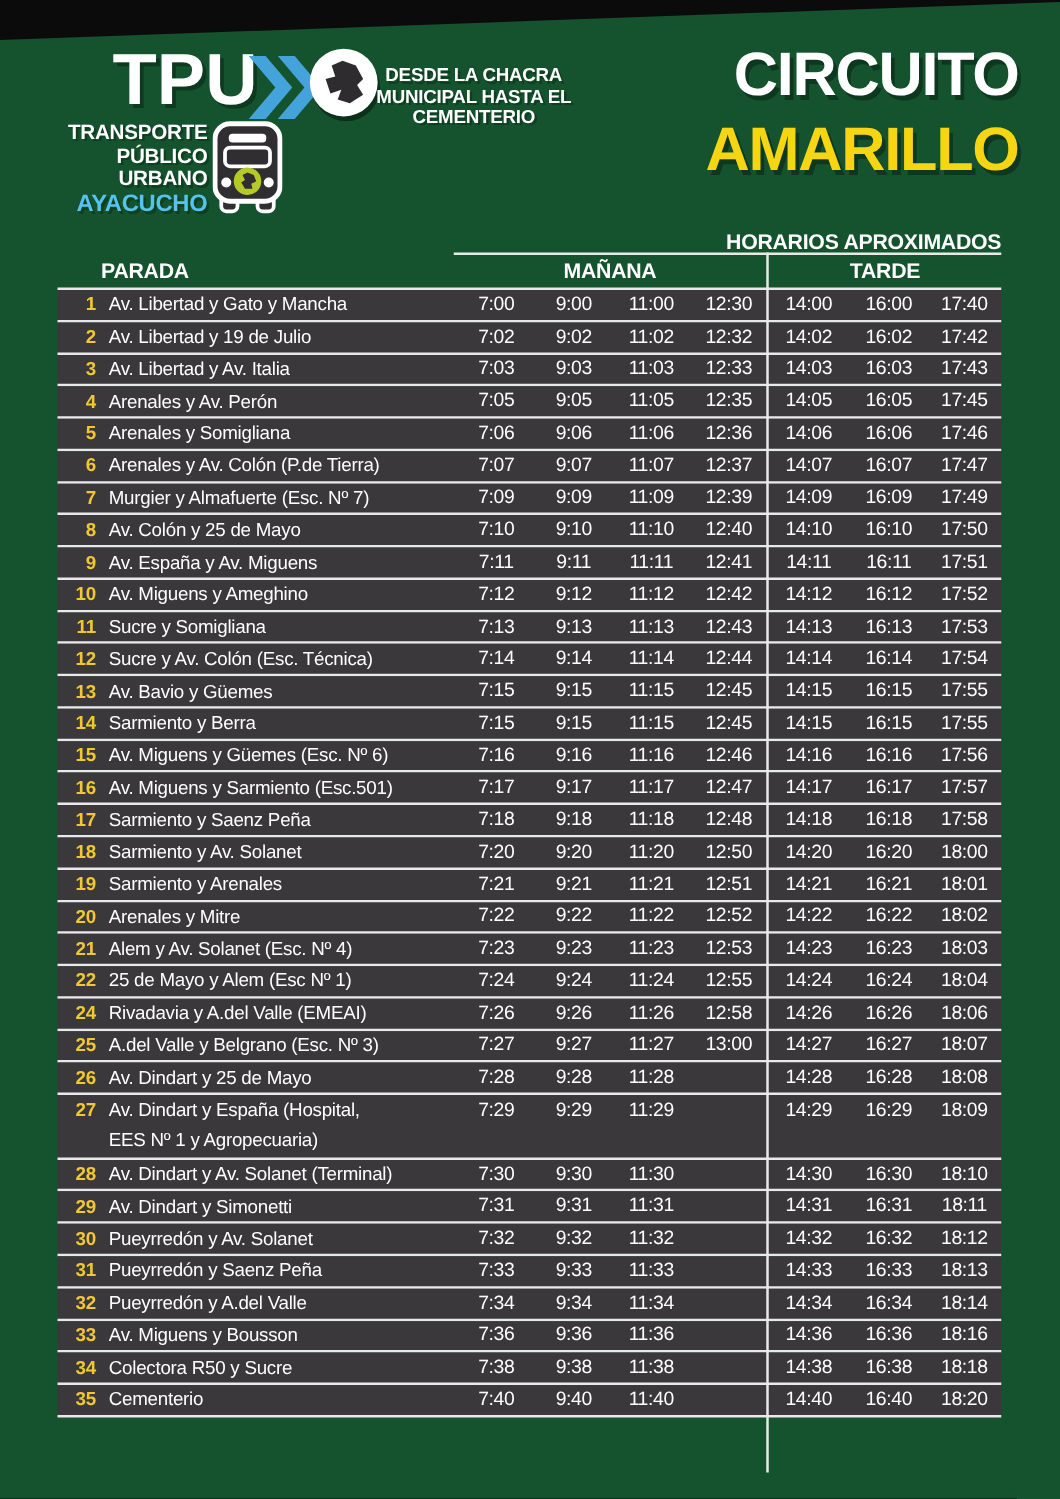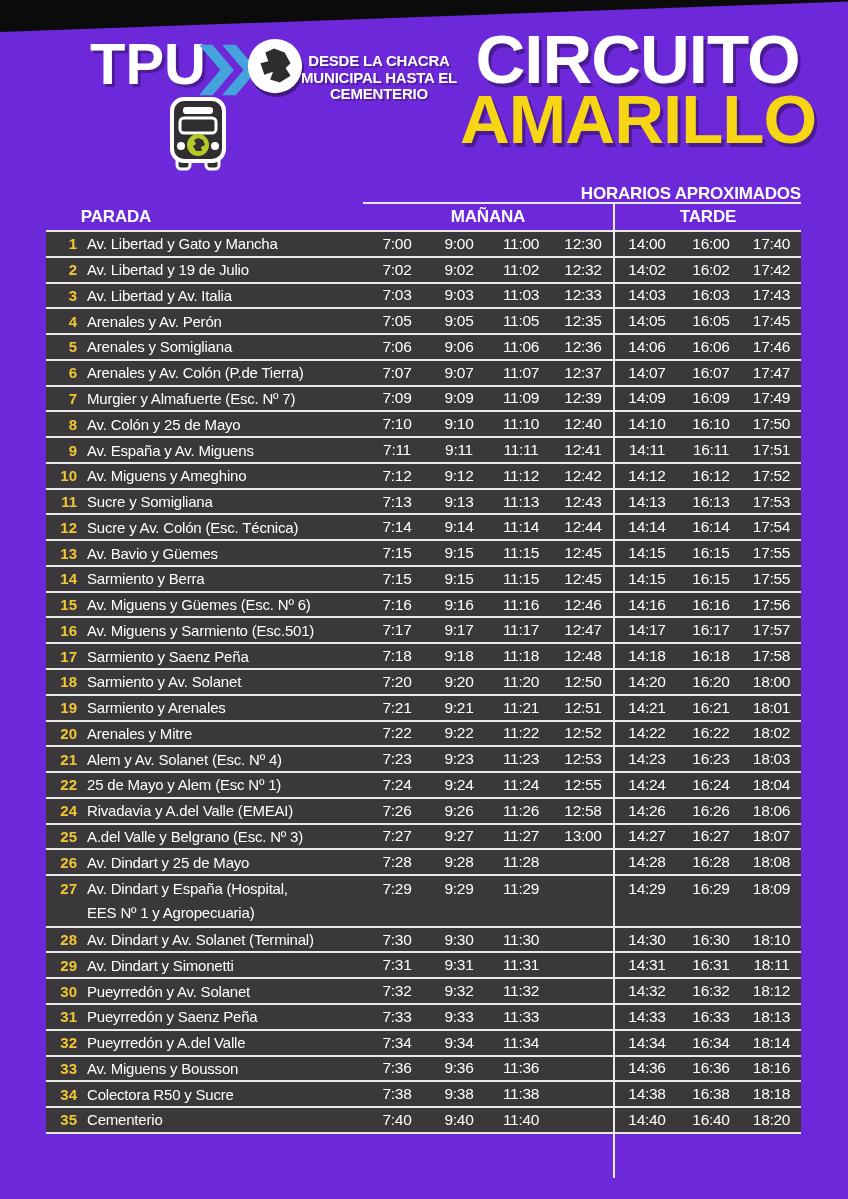--- a/index.html
+++ b/index.html
@@ -1,18 +1,18 @@
 <!DOCTYPE html>
 <html><head>
 <meta charset="utf-8">
 <style>
   html,body { margin:0; padding:0; background:#000; }
   .poster {
     position:relative; width:848px; height:1199px; overflow:hidden;
-    background:#6d28d9;
+    background:#14532d;
     font-family:"Liberation Sans", sans-serif;
   }
   .abs { position:absolute; }
 
   
   .top-wedge { position:absolute; top:0; left:0; width:100%; height:32px; background:#0b0b0c;
     clip-path:polygon(0 0, 100% 0, 100% 5%, 0 100%); }
 
   
   .tpu-text { left:90px; top:30px; font-size:58px; font-weight:bold; color:#fff;
@@ -22,22 +22,22 @@
   .org-block { left:30px; top:97px; width:136px; text-align:right; color:#fff;
     font-weight:bold; font-size:16.5px; line-height:18.5px; letter-spacing:-0.2px;
     text-shadow:2px 2px 0 rgba(0,0,0,0.25); }
   .org-city { font-size:19px; line-height:21px; }
   .bus-icon { left:170px; top:96px; }
 
   
   .subtitle { left:280px; top:53px; width:198px; text-align:center; color:#fff;
     font-weight:bold; font-size:15px; line-height:16.5px; letter-spacing:-0.2px;
     text-shadow:2px 2px 0 rgba(0,0,0,0.25); }
-  .big-title { left:460px; top:30px; width:355px; text-align:center; font-weight:bold;
-    font-size:69px; line-height:60px; letter-spacing:-1px;
+  .big-title { left:460px; top:30px; width:355px; text-align:right; font-weight:bold;
+    font-size:49px; line-height:60px; letter-spacing:-1px;
     text-shadow:3px 4px 0 rgba(0,0,0,0.33); }
   .big-title .line1 { color:#ffffff; }
   .big-title .line2 { color:#f6d513; }
 
   
   .hdr { color:#fff; font-weight:bold; font-size:17px; letter-spacing:-0.2px; }
   .horarios-label { left:363px; top:184px; width:438px; text-align:right; }
   .parada-label   { left:46px;  top:207px; width:140px; text-align:center; }
   .manana-label   { left:363px; top:207px; width:250px; text-align:center; }
   .tarde-label    { left:615px; top:207px; width:186px; text-align:center; }
@@ -76,20 +76,26 @@
     <polygon points="1,2 15,2 37,28 15,54 1,54 23,28" fill="#44a3da"></polygon>
     <polygon points="25,2 39,2 61,28 39,54 25,54 47,28" fill="#44a3da"></polygon>
   </svg>
 
   <svg class="abs circle-logo" width="62" height="62" viewBox="0 0 64 64">
     <circle cx="34" cy="35" r="28" fill="rgba(0,0,0,0.4)"></circle>
     <circle cx="32" cy="31" r="28" fill="#ffffff"></circle>
     <path d="M31 13 L42 17 L48 28 L43 33 L48 41 L37 48 L27 45 L30 37 L21 40 L17 28 L25 26 L22 17 Z" fill="#2e2c2f"></path>
   </svg>
 
+  <div class="abs org-block">
+    <div>TRANSPORTE</div>
+    <div>PÚBLICO</div>
+    <div>URBANO</div>
+    <div class="org-city" style="color:#55c2ef">AYACUCHO</div>
+  </div>
 
   <svg class="abs bus-icon" width="56" height="78" viewBox="0 0 56 76">
     <rect x="7" y="56" width="13" height="16" rx="4" fill="#302e31" stroke="#fff" stroke-width="3"></rect>
     <rect x="36" y="56" width="13" height="16" rx="4" fill="#302e31" stroke="#fff" stroke-width="3"></rect>
     <rect x="2" y="2" width="52" height="62" rx="12" fill="#302e31" stroke="#fff" stroke-width="4"></rect>
     <rect x="13" y="10" width="30" height="7" rx="3" fill="#ffffff"></rect>
     <rect x="10" y="21" width="36" height="15" rx="4" fill="#302e31" stroke="#fff" stroke-width="3"></rect>
     <circle cx="11" cy="49" r="4" fill="#ffffff"></circle>
     <circle cx="45" cy="49" r="4" fill="#ffffff"></circle>
     <circle cx="28" cy="48" r="11" fill="#b5ca27"></circle>

